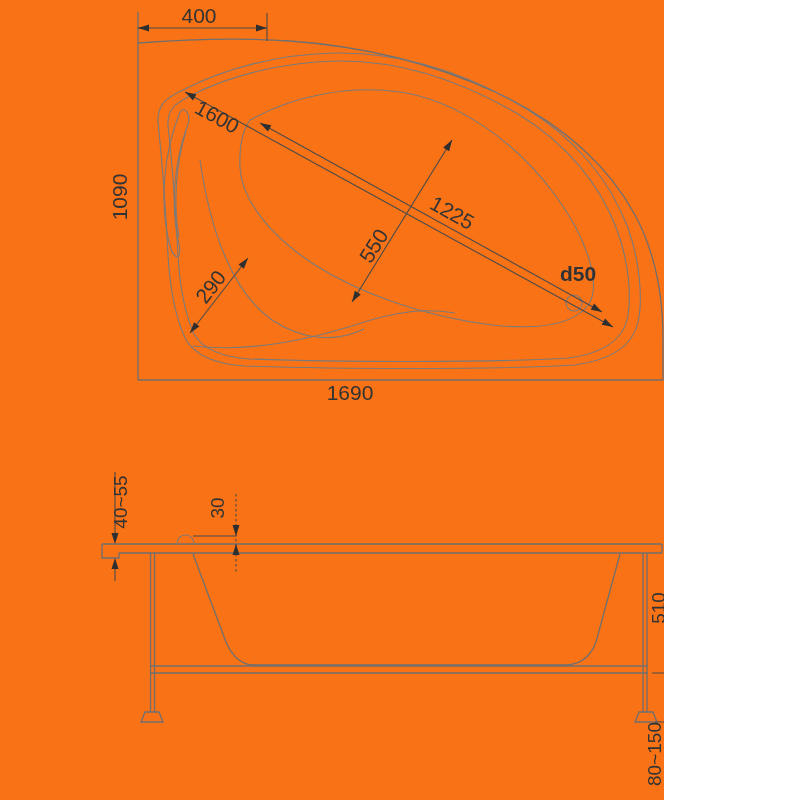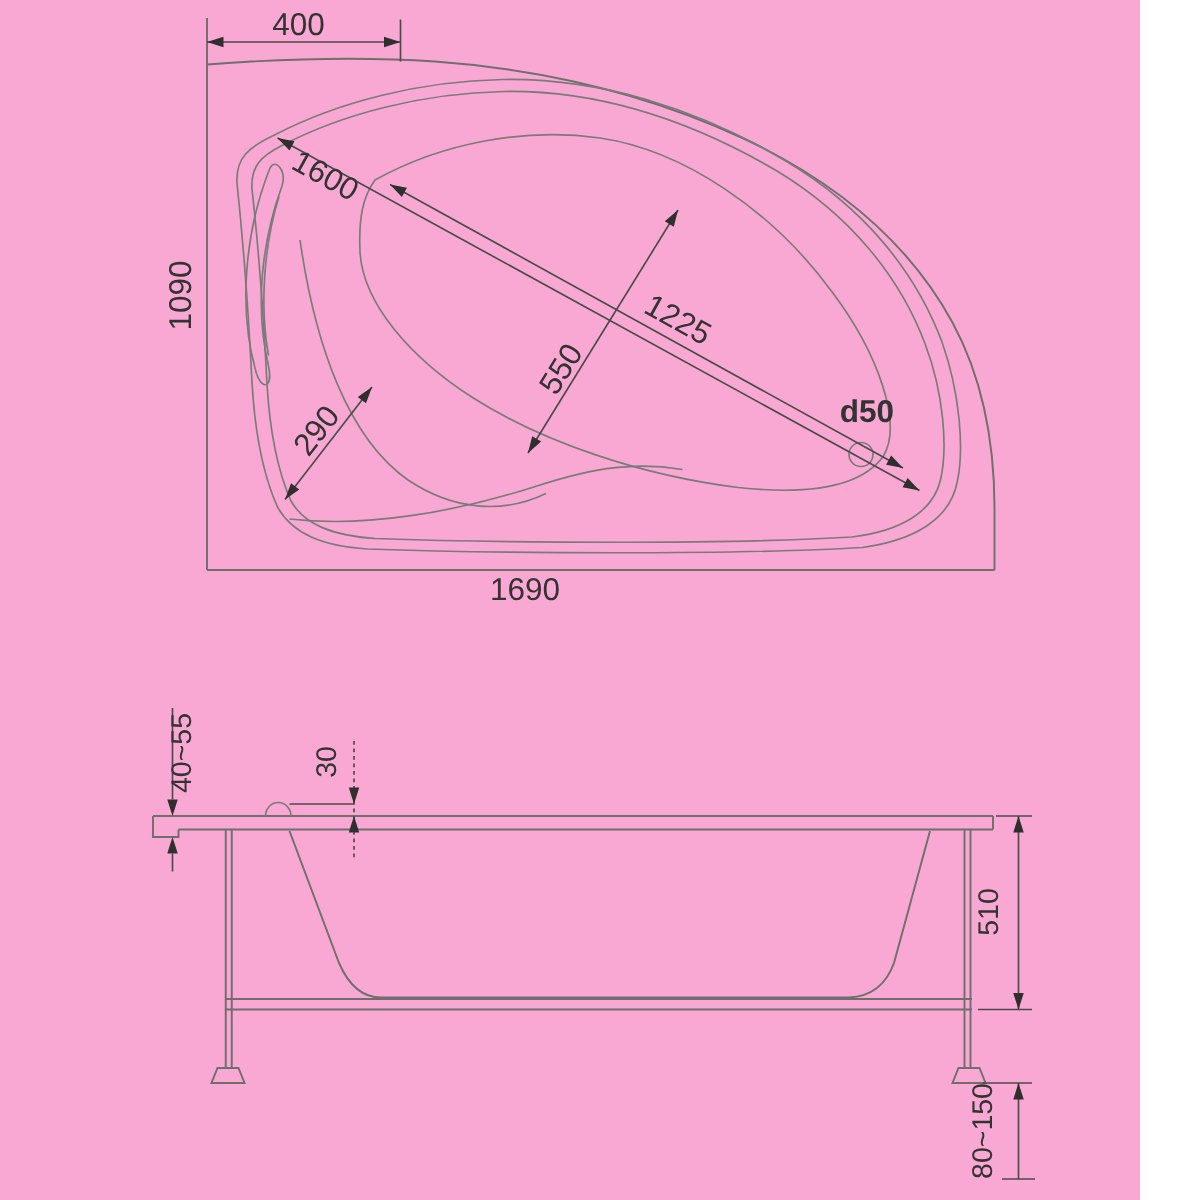--- a/index.html
+++ b/index.html
@@ -1,16 +1,16 @@
 <!DOCTYPE html>
 <html><head>
 <meta charset="utf-8">
 <style>
   html,body{margin:0;padding:0;background:#ffffff;}
-  .page{width:760px;height:800px;background:#f9a8d4;position:relative;overflow:hidden;
+  .page{width:664px;height:800px;background:#f97316;position:relative;overflow:hidden;
         font-family:"Liberation Sans", sans-serif;text-decoration:underline;}
   svg{position:absolute;left:0;top:0;}
   .geo{stroke:#6f6f6f;stroke-width:1.3;fill:none;}
   .geo-thin{stroke:#7a7a7a;stroke-width:1.1;fill:none;}
   .dim{stroke:#4a4a4a;stroke-width:1.1;fill:none;}
   .dim-dash{stroke:#4a4a4a;stroke-width:1.1;fill:none;stroke-dasharray:2.5,2.5;}
   .arrow{fill:#2f2f2f;stroke:none;}
   .lbl{fill:#333333;font-size:21px;font-family:"Liberation Sans",sans-serif;}
   .lbl-sm{fill:#333333;font-size:19px;font-family:"Liberation Sans",sans-serif;}
 </style>

